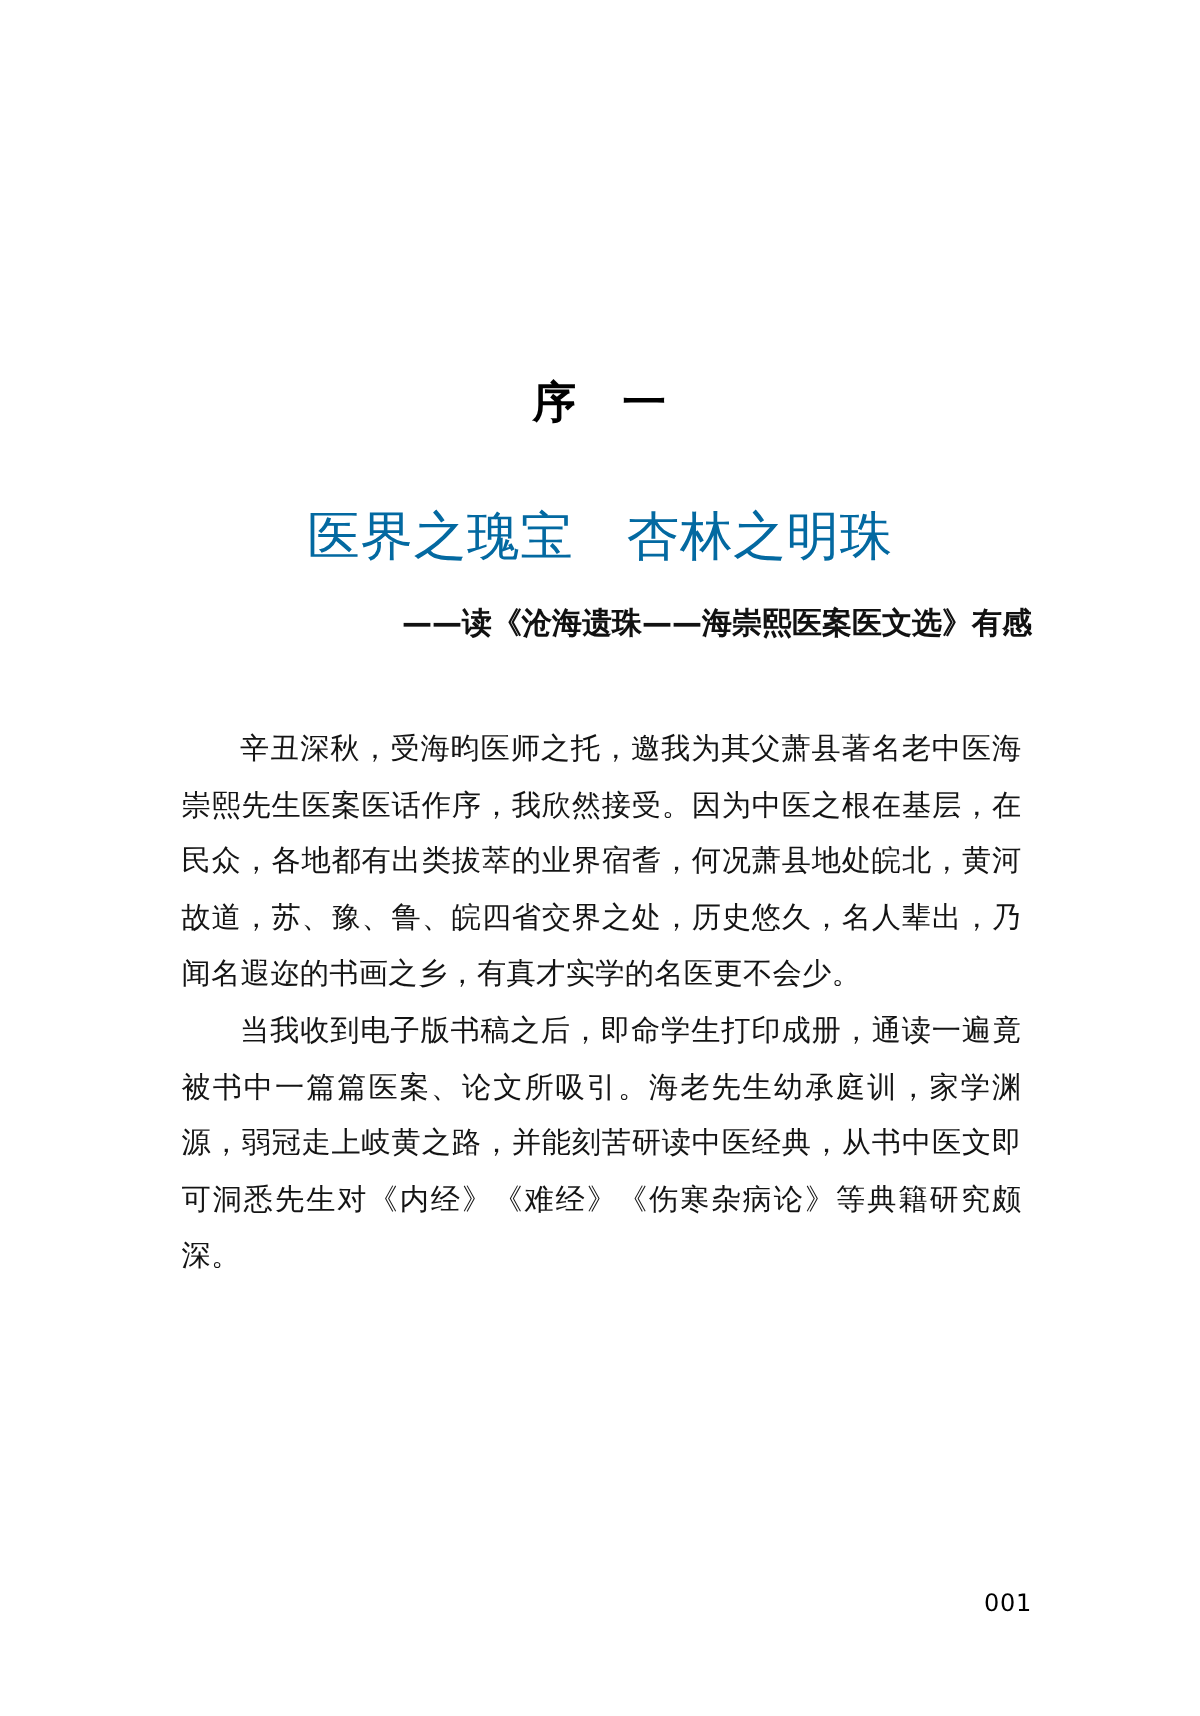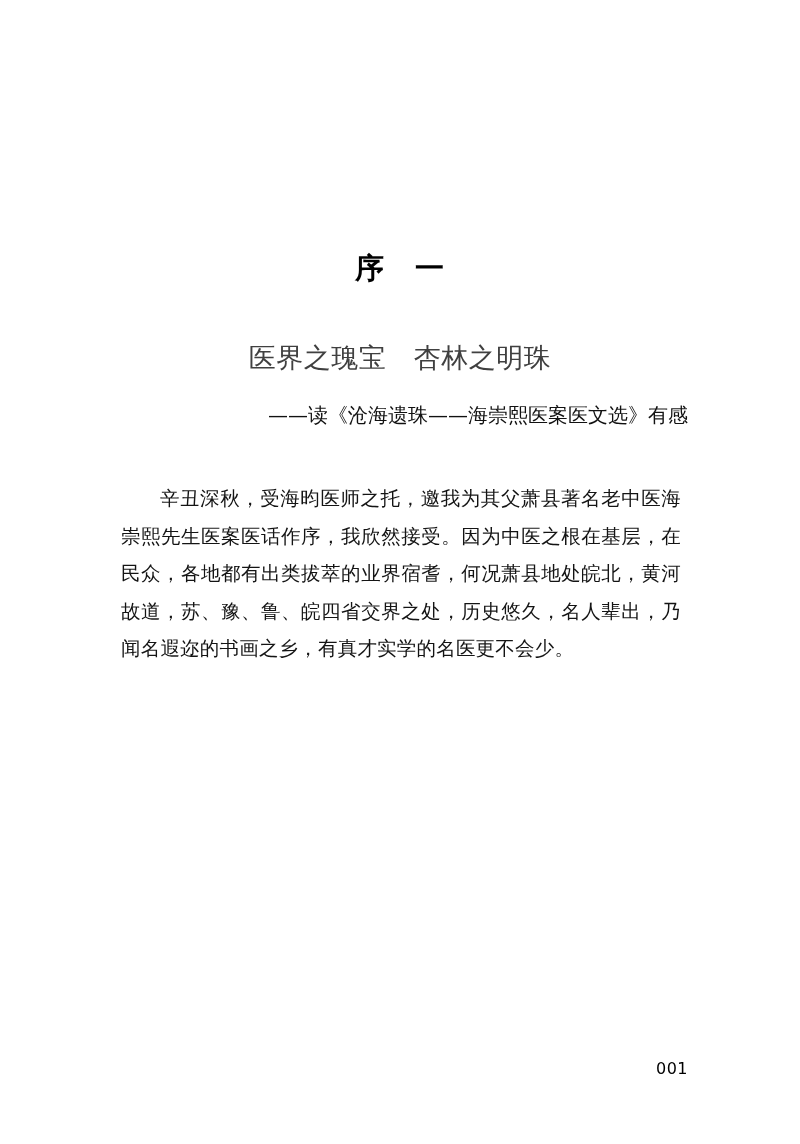--- a/index.html
+++ b/index.html
@@ -38,35 +38,35 @@
 
   
   .article-title {
     position: absolute;
     top: 339px;
     left: 0;
     width: 800px;
     text-align: center;
     font-family: "DejaVu Sans", "Liberation Sans", sans-serif;
     font-weight: 400;
-    font-size: 27px;
+    font-size: 35px;
     line-height: 38px;
     letter-spacing: 0.5px;
-    color: #404040;
+    color: #0369a1;
   }
   .article-subtitle {
     position: absolute;
     top: 400px;
     left: 0;
     width: 800px;
     padding-right: 112px;
     box-sizing: border-box;
     text-align: right;
     font-family: "DejaVu Sans", "Liberation Sans", sans-serif;
-    font-weight: 400;
+    font-weight: 700;
     font-size: 20px;
     line-height: 30px;
     color: #111111;
     white-space: nowrap;
   }
 
   
   .body-text {
     position: absolute;
     top: 480px;
@@ -108,17 +108,18 @@
 <div class="page">
 
   <div class="chapter-title">序　一</div>
 
   <div class="article-title">医界之瑰宝　杏林之明珠</div>
 
   <div class="article-subtitle">——读《沧海遗珠——海崇熙医案医文选》有感</div>
 
   <div class="body-text">
     <p class="para">辛丑深秋，受海昀医师之托，邀我为其父萧县著名老中医海崇熙先生医案医话作序，我欣然接受。因为中医之根在基层，在民众，各地都有出类拔萃的业界宿耆，何况萧县地处皖北，黄河故道，苏、豫、鲁、皖四省交界之处，历史悠久，名人辈出，乃闻名遐迩的书画之乡，有真才实学的名医更不会少。</p>
+    <p class="para">当我收到电子版书稿之后，即命学生打印成册，通读一遍竟被书中一篇篇医案、论文所吸引。海老先生幼承庭训，家学渊源，弱冠走上岐黄之路，并能刻苦研读中医经典，从书中医文即可洞悉先生对《内经》《难经》《伤寒杂病论》等典籍研究颇深。</p>
   </div>
 
   <div class="folio">001</div>
 
 </div>
 
 </body></html>

